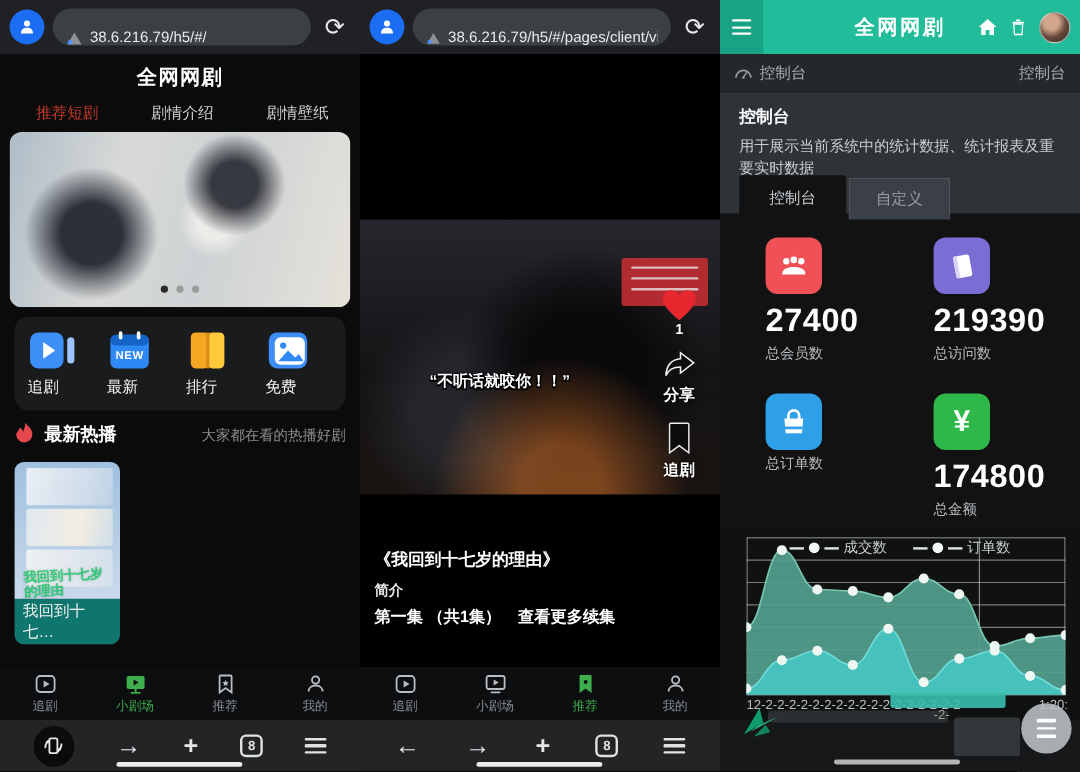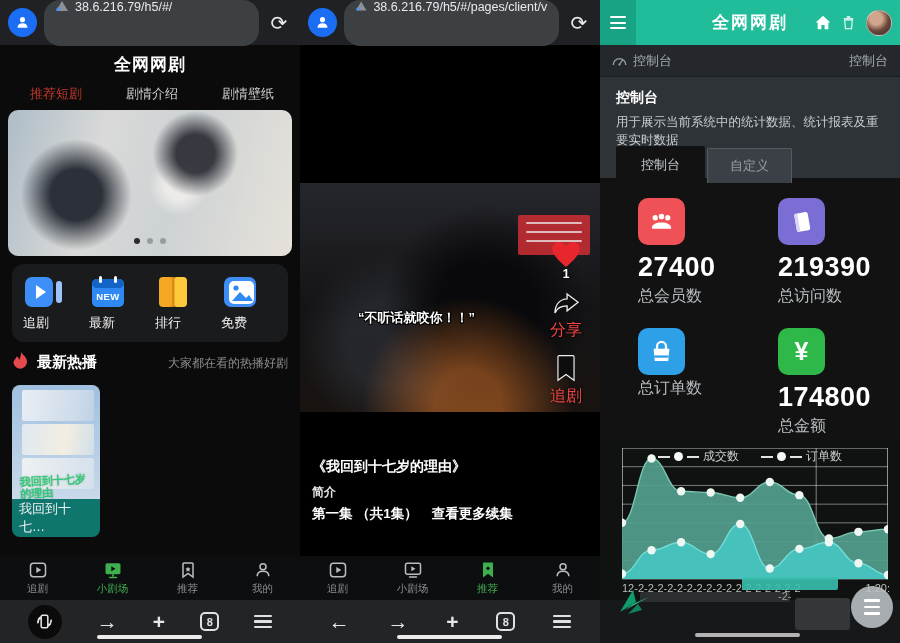--- a/index.html
+++ b/index.html
@@ -6,21 +6,21 @@
   html,body{background:#000;width:900px;height:643px;overflow:hidden}
   #stage{position:relative;width:900px;height:643px;font-family:"Liberation Sans","DejaVu Sans",sans-serif;background:#000}
   .panel{position:absolute;top:0;width:300px;height:643px;overflow:hidden}
   #p-left{left:0;background:#0b0b0c}
   #p-mid{left:300px;background:#000}
   #p-right{left:600px;background:#17191b}
 
   
   .chrome{position:absolute;top:0;left:0;width:300px;height:45px;background:#1f2124;display:flex;align-items:center;gap:7px;padding:0 8px;z-index:5}
   .acct-btn{width:29px;height:29px;border-radius:50%;background:#1b6ef3;display:flex;align-items:center;justify-content:center;flex-shrink:0}
-  .urlbar{flex:1;height:46px;background:#3c4043;border-radius:16px;display:flex;align-items:flex-start;gap:6px;padding:0 11px;min-width:0}
+  .urlbar{flex:1;height:31px;background:#3c4043;border-radius:16px;display:flex;align-items:flex-end;gap:6px;padding:0 11px;min-width:0}
   .url-text{color:#e8eaed;font-size:12.5px;white-space:nowrap;overflow:hidden}
   .reload-btn{width:26px;text-align:center;color:#e8eaed;font-size:20px;flex-shrink:0;line-height:1}
 
   
   .tabbar{position:absolute;left:0;top:556px;width:300px;height:44px;background:#0d0e0f;display:flex;z-index:6}
   .tb-item{flex:1;display:flex;flex-direction:column;align-items:center;justify-content:center;gap:2px}
   .tb-label{font-size:10.5px;color:#8a8f94}
   .tb-item.active .tb-label{color:#3fae4f}
   .navbar{position:absolute;left:0;top:600px;width:300px;height:43px;background:#222426;display:flex;align-items:center;justify-content:space-around;padding:0 10px;z-index:6}
   .nav-ic{color:#e4e6e8;font-size:21px;line-height:1;font-weight:bold}
@@ -64,21 +64,21 @@
   .video-frame{position:absolute;top:183px;left:0;width:300px;height:229px;
     background:
       radial-gradient(circle at 56% 96%, rgba(205,110,40,.55) 0 12%, rgba(205,110,40,0) 38%),
       radial-gradient(circle at 62% 55%, rgba(8,8,10,.9) 0 22%, rgba(8,8,10,0) 46%),
       radial-gradient(circle at 30% 70%, rgba(40,42,48,.85) 0 16%, rgba(40,42,48,0) 34%),
       linear-gradient(#26272d 0%,#141416 55%,#191310 100%)}
   .banner{position:absolute;top:32px;right:10px;width:72px;height:40px;background:#bf2d33;border-radius:2px;opacity:.92}
   .banner i{display:block;height:2px;background:rgba(255,255,255,.75);margin:7px 8px 0;border-radius:1px}
   .vcap{position:absolute;top:126px;left:58px;color:#fff;font-size:13px;font-weight:bold;text-shadow:0 0 2px #000,1px 1px 0 #000,-1px 1px 0 #000,1px -1px 0 #000}
   .overlay-col{position:absolute;top:238px;right:12px;width:44px;display:flex;flex-direction:column;align-items:center;z-index:4}
-  .ov-label{color:#ef4444;font-size:16px;font-weight:normal;text-shadow:0 0 3px #000}
+  .ov-label{color:#ffffff;font-size:13px;font-weight:bold;text-shadow:0 0 3px #000}
   .like-count{color:#fff;font-size:12px;font-weight:bold;text-shadow:0 0 3px #000;margin:-2px 0 10px}
   .vid-title{position:absolute;top:458px;left:12px;color:#fff;font-size:14px;font-weight:bold}
   .vid-intro{position:absolute;top:484px;left:12px;color:#e8e8e8;font-size:12px;font-weight:bold}
   .vid-episode{position:absolute;top:505px;left:12px;color:#fff;font-size:13.5px;font-weight:bold;display:flex;gap:14px}
 
   
   .adm-header{position:absolute;top:0;left:0;width:300px;height:45px;background:#21bc9a;display:flex;align-items:center;z-index:5}
   .adm-burger{width:36px;height:45px;background:#17a384;display:flex;flex-direction:column;gap:3.5px;align-items:center;justify-content:center}
   .adm-burger span{width:16px;height:2px;background:#fff;border-radius:1px}
   .adm-title{position:absolute;left:0;width:300px;text-align:center;color:#fff;font-size:17px;font-weight:bold;letter-spacing:2px}
@@ -92,21 +92,21 @@
   .adm-desc{margin-top:6px;color:#c9cdd1;font-size:12.5px;line-height:1.45}
   .adm-tabs{position:absolute;top:146px;left:16px;display:flex;align-items:flex-end;gap:2px;z-index:3}
   .adm-tab{padding:8px 22px;font-size:13px;color:#989da3;background:#3b4046;border:1px solid #565b61;border-bottom:none;border-radius:2px 2px 0 0}
   .adm-tab.active{background:#121212;color:#c6cbd0;border-color:#121212;padding:9px 24px}
   .stats-wrap{position:absolute;top:178px;left:0;width:300px;height:262px;background:#121212}
   .stat{position:absolute;width:130px}
   .stat-icon{width:47px;height:47px;border-radius:10px;display:flex;align-items:center;justify-content:center}
   .stat-icon.red{background:#ef5156}.stat-icon.purple{background:#7a6dd4}
   .stat-icon.blue{background:#2ea0e8}.stat-icon.green{background:#2eb849}
   .stat-num{margin-top:7px;font-size:27px;font-weight:bold;color:#fff;letter-spacing:.5px}
-  .stat-label{margin-top:3px;font-size:16px;color:#b7bcc0}
+  .stat-label{margin-top:3px;font-size:12px;color:#b7bcc0}
   .yuan{color:#fff;font-size:25px;font-weight:bold}
   .chart-wrap{position:absolute;top:440px;left:0;width:300px;height:160px;background:#101211}
   .legend{position:absolute;top:8px;left:0;width:300px;display:flex;justify-content:center;gap:22px;z-index:3}
   .lg-item{display:flex;align-items:center;gap:4px}
   .lg-line{width:12px;height:2px;background:#dfe4e0}
   .lg-dot{width:9px;height:9px;border-radius:50%;background:#f4faf7}
   .lg-txt{color:#c8cdc9;font-size:12px}
   #chart-svg{position:absolute;left:22px;top:8px}
   .xaxis{position:absolute;top:142px;left:22px;width:268px;display:flex;color:#b9beb9;font-size:11px;white-space:nowrap}
   .xaxis .xr{margin-left:auto}

